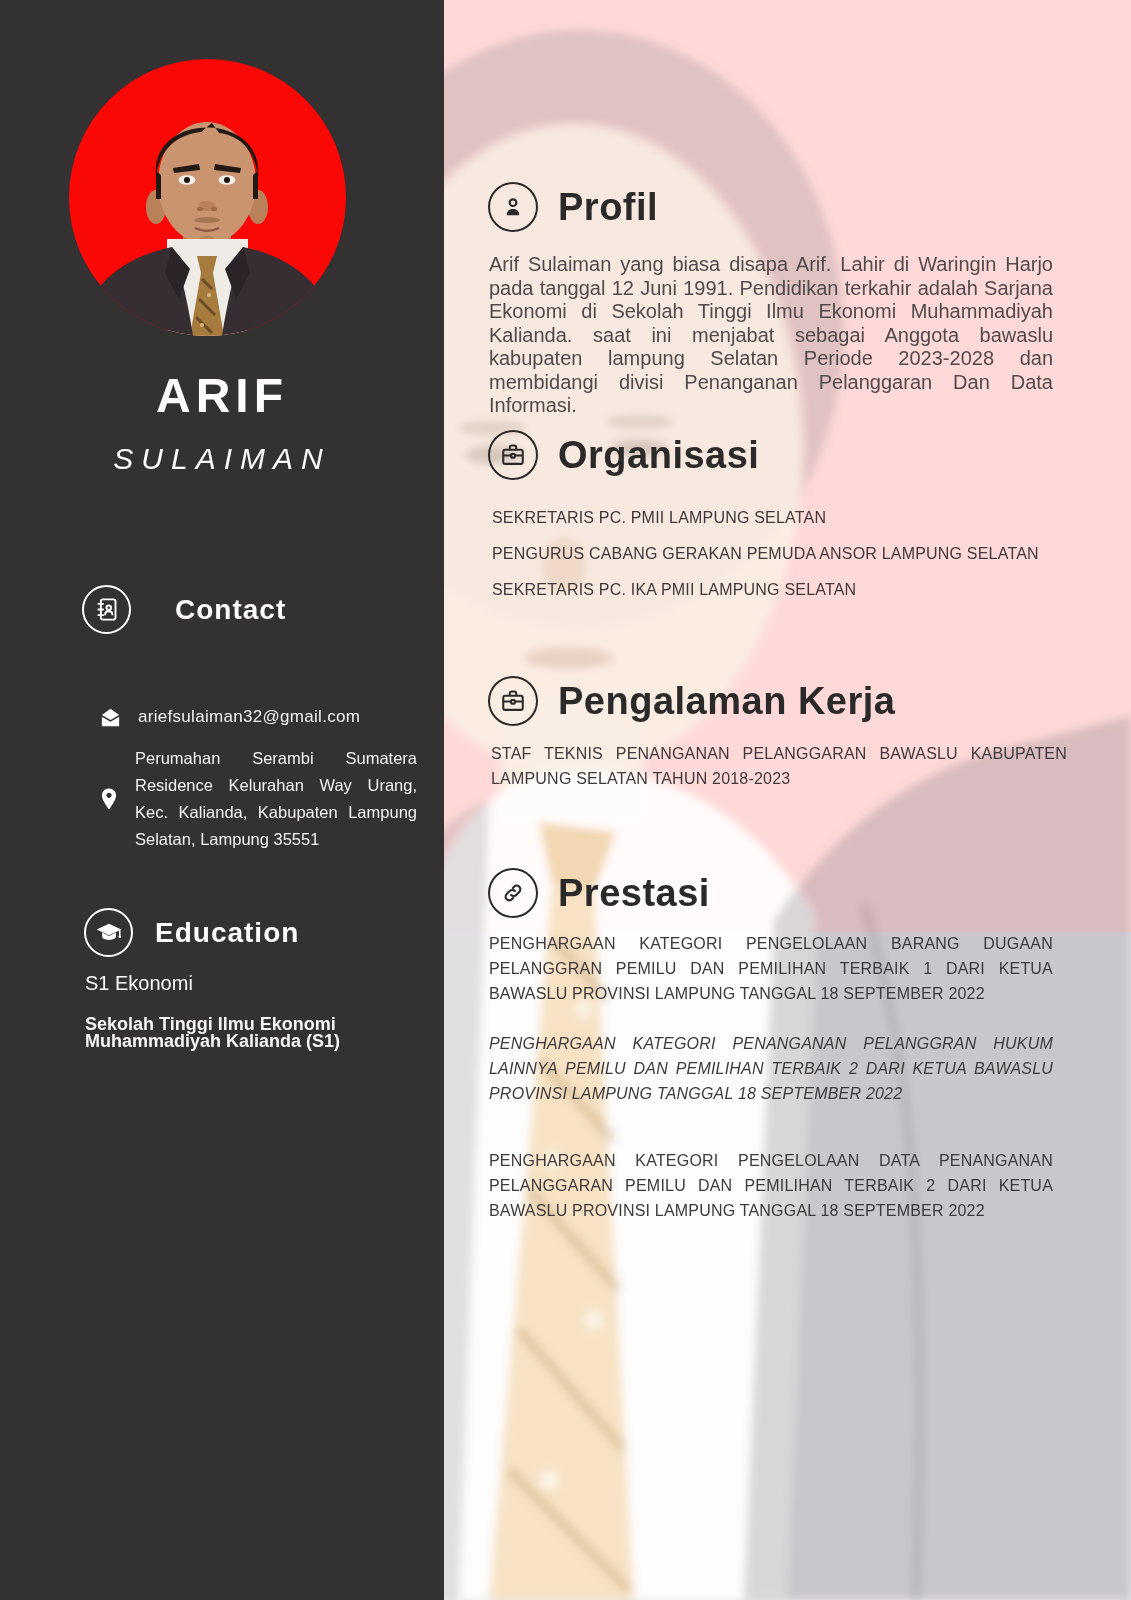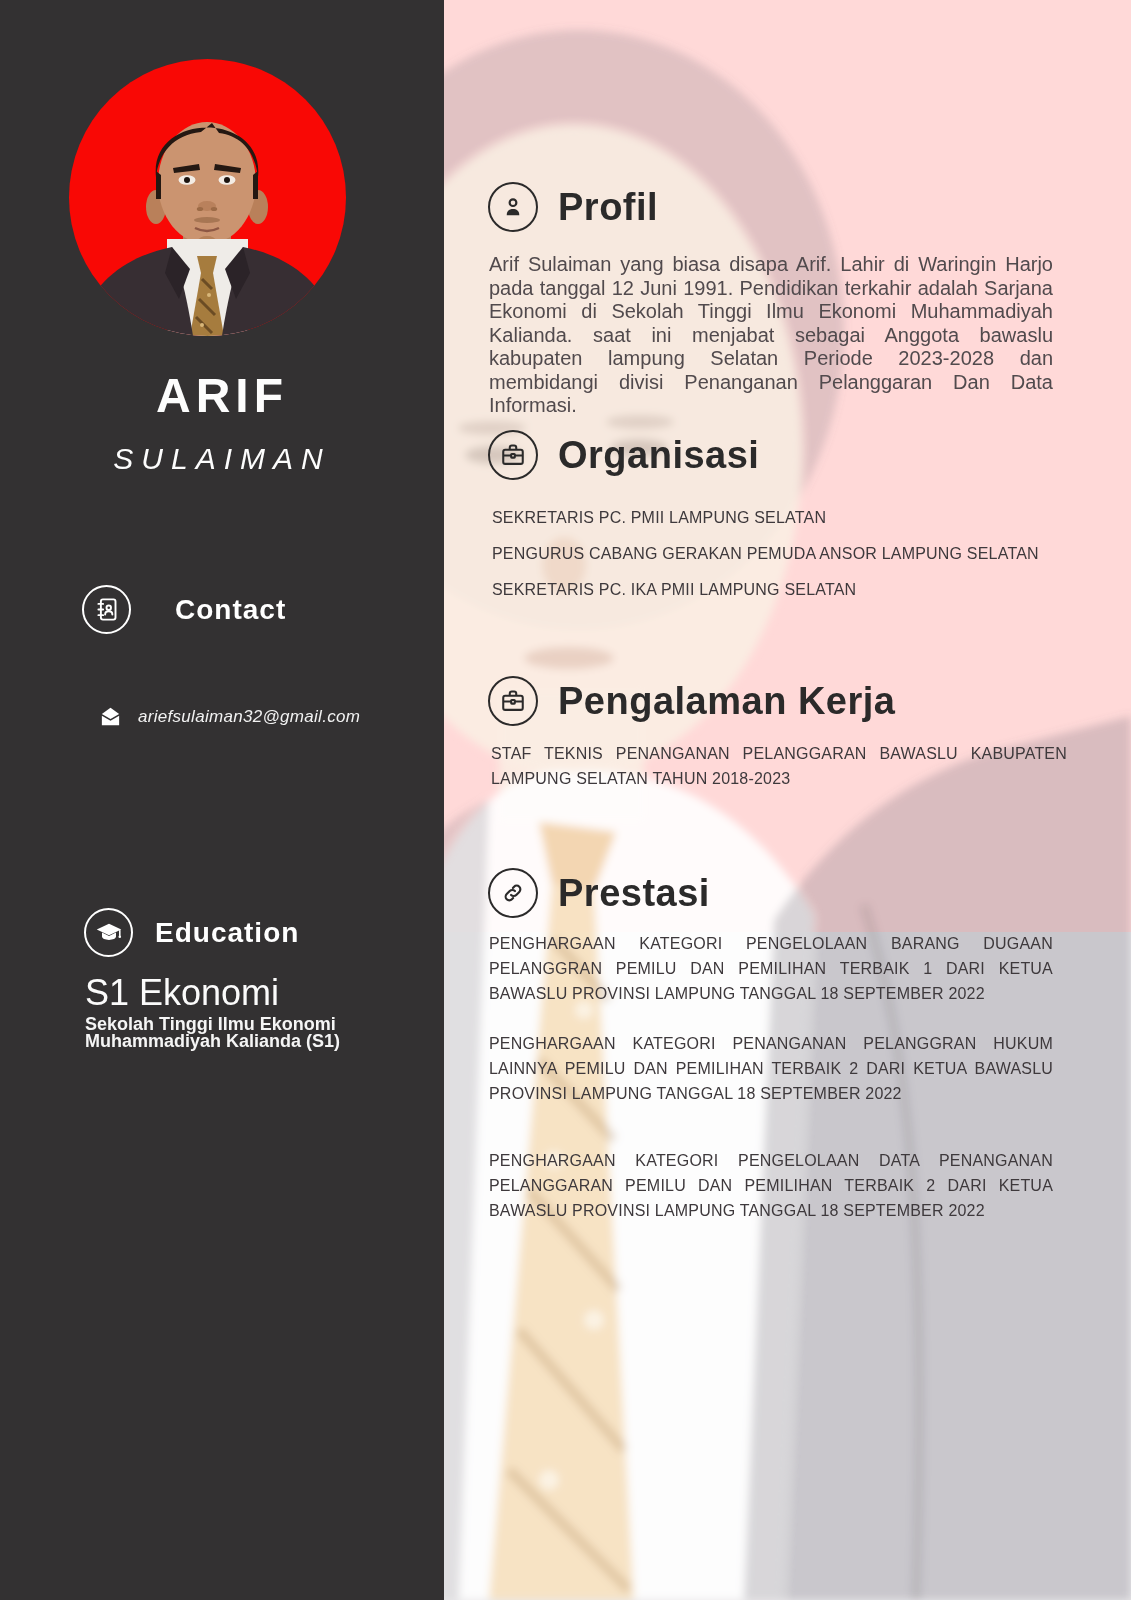--- a/index.html
+++ b/index.html
@@ -13,26 +13,26 @@
   .photo-ring svg { display:block; }
   .name-first { position:absolute; top:368px; left:0; width:100%; text-align:center; font-size:48px; font-weight:800; letter-spacing:5px; color:#fdfdfd; }
   .name-last { position:absolute; top:442px; left:0; width:100%; text-align:center; font-size:30px; font-weight:300; letter-spacing:8px; color:#fdfdfd;font-style:italic; }
   .role { position:absolute; top:496px; left:22px; width:400px; text-align:center; font-size:23px; font-weight:300; letter-spacing:3px; line-height:35px; color:#f4f4f4; }
   .side-header { position:absolute; display:flex; align-items:center; gap:22px; }
   .side-header .ring { width:49px; height:49px; border:2.5px solid #fff; border-radius:50%; display:flex; align-items:center; justify-content:center; flex:0 0 auto; }
   .side-header .label { font-size:28px; font-weight:700; letter-spacing:1px; color:#fff; }
   .hdr-contact { left:82px; top:585px;gap:44px; }
   .hdr-education { left:84px; top:908px; }
   .contact-row { position:absolute; display:flex; align-items:flex-start; gap:17px; color:#f2f2f2; }
-  .row-email { left:100px; top:707px; align-items:flex-start;font-style:italic; }
+  .row-email { left:100px; top:707px; align-items:center; }
   .row-email .txt { font-size:17px; letter-spacing:0.3px; }
   .row-address { left:100px; top:745px; align-items:center; }
   .row-address .txt { width:282px; font-size:16.5px; line-height:27px; text-align:justify; }
   .contact-row .ic { flex:0 0 auto; display:flex; }
-  .degree { position:absolute; left:85px; top:972px; font-size:36px; font-weight:300; color:#fbfbfb; }
+  .degree { position:absolute; left:85px; top:972px; font-size:20px; font-weight:300; color:#fbfbfb; }
   .school { position:absolute; left:85px; top:1016px; width:270px; font-size:18px; font-weight:700; line-height:17px; color:#f5f5f5; }
 
   
   .main { position:absolute; left:444px; top:0; width:687px; height:1600px; }
   .pink-bg { position:absolute; left:0; top:0; width:100%; height:932px; background:#ffd9d8; }
   .watermark { position:absolute; left:0; top:0; z-index:1; pointer-events:none; }
   .sec { position:absolute; z-index:2; }
   .sec-header { display:flex; align-items:center; gap:20px; }
   .sec-header .ring { width:50px; height:50px; border:2.6px solid #2b2a2a; border-radius:50%; display:flex; align-items:center; justify-content:center; flex:0 0 auto; background:transparent; }
   .sec-header .title { font-size:38px; font-weight:700; color:#2b2a2a; letter-spacing:0.5px; }
@@ -44,21 +44,21 @@
   .p-award { width:564px; line-height:25px; text-align:justify; }
 
   .pos-profil-h { left:44px; top:182px; }
   .pos-profil-b { left:45px; top:253px; }
   .pos-org-h { left:44px; top:430px; }
   .pos-org-b { left:48px; top:500px; }
   .pos-work-h { left:44px; top:676px; }
   .pos-work-b { left:47px; top:741px; }
   .pos-award-h { left:44px; top:868px; }
   .pos-award-1 { left:45px; top:931px; }
-  .pos-award-2 { left:45px; top:1031px; }
+  .pos-award-2 { left:45px; top:1031px;font-style:italic; }
   .pos-award-3 { left:45px; top:1148px; }
 </style>
 </head>
 <body>
 
 <div class="page">
 
   <aside class="sidebar">
 
     <div class="photo-ring">
@@ -125,20 +125,28 @@
     <div class="contact-row row-email">
       <span class="ic">
         <svg width="21" height="19" viewBox="0 0 24 22" fill="#fff">
           <path d="M12,1 L22,8.2 L12,14 L2,8.2 Z"></path>
           <path d="M2,10.2 L12,16 L22,10.2 L22,21 L2,21 Z"></path>
         </svg>
       </span>
       <span class="txt">ariefsulaiman32@gmail.com</span>
     </div>
 
+    <div class="contact-row row-address">
+      <span class="ic">
+        <svg width="18" height="24" viewBox="0 0 24 30" fill="#fff">
+          <path d="M12,1 C6.5,1 2.5,5.2 2.5,10.3 C2.5,16.8 12,29 12,29 C12,29 21.5,16.8 21.5,10.3 C21.5,5.2 17.5,1 12,1 Z M12,13.6 C10,13.6 8.5,12 8.5,10.1 C8.5,8.2 10,6.6 12,6.6 C14,6.6 15.5,8.2 15.5,10.1 C15.5,12 14,13.6 12,13.6 Z"></path>
+        </svg>
+      </span>
+      <span class="txt">Perumahan Serambi Sumatera Residence Kelurahan Way Urang, Kec. Kalianda, Kabupaten Lampung Selatan, Lampung 35551</span>
+    </div>
 
     <div class="side-header hdr-education">
       <span class="ring">
         <svg width="28" height="28" viewBox="0 0 24 24" fill="#fff">
           <path d="M12,4 L1.5,9 L12,14 L22.5,9 Z"></path>
           <path d="M6,11.6 L6,15 C6,16.6 8.7,17.9 12,17.9 C15.3,17.9 18,16.6 18,15 L18,11.6 L12,14.5 Z"></path>
           <rect x="20.6" y="9.5" width="1.3" height="5"></rect>
           <circle cx="21.25" cy="15.2" r="1.1"></circle>
         </svg>
       </span>

